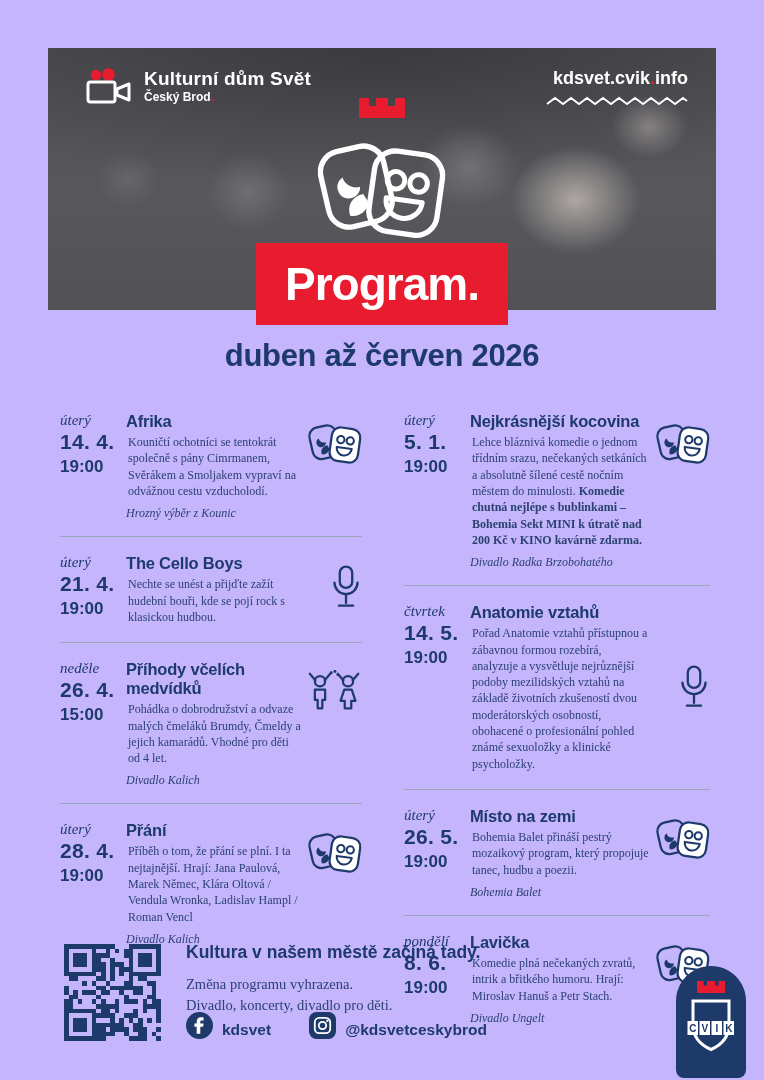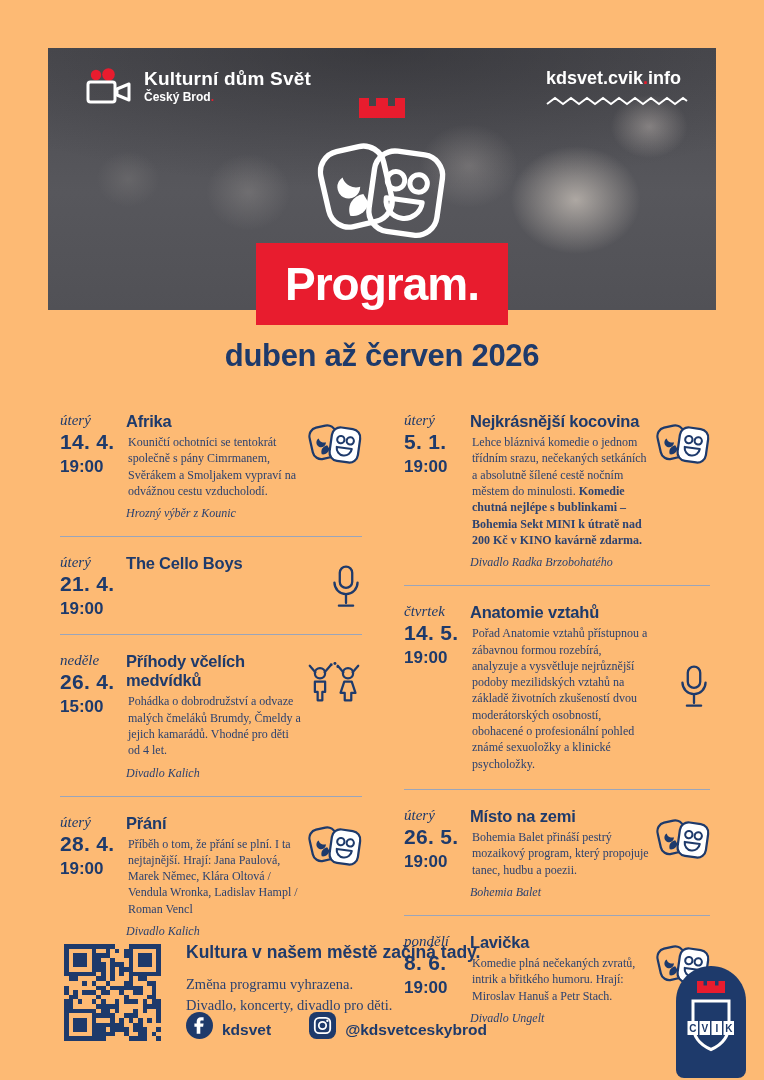--- a/index.html
+++ b/index.html
@@ -1,32 +1,32 @@
 <!DOCTYPE html>
 <html><head>
 <meta charset="utf-8">
 <style>
   html,body{margin:0;padding:0;background:#e8e8e8;}
-  .page{position:relative;width:764px;height:1080px;background:#fdba74;overflow:hidden;
+  .page{position:relative;width:764px;height:1080px;background:#c4b5fd;overflow:hidden;
         font-family:"Liberation Sans",sans-serif;margin:0 auto;}
 
   
   .hero{position:absolute;left:48px;top:48px;width:668px;height:262px;background:
     radial-gradient(90px 75px at 79% 58%, rgba(232,222,210,.60), rgba(232,222,210,0) 72%),
     radial-gradient(55px 45px at 90% 30%, rgba(215,205,198,.40), rgba(215,205,198,0) 70%),
     radial-gradient(70px 60px at 63% 45%, rgba(190,183,178,.30), rgba(190,183,178,0) 70%),
     radial-gradient(60px 55px at 30% 55%, rgba(175,170,166,.28), rgba(175,170,166,0) 70%),
     radial-gradient(45px 40px at 12% 50%, rgba(160,156,152,.22), rgba(160,156,152,0) 70%),
     radial-gradient(120% 90% at 50% 0%, rgba(28,28,32,.38), rgba(28,28,32,0) 60%),
     linear-gradient(180deg,#4c4c51 0%,#57575c 55%,#515156 100%);}
   .brand{position:absolute;left:38px;top:20px;display:flex;gap:12px;align-items:flex-start;color:#fff;}
   .brand-name{font-size:19px;font-weight:bold;letter-spacing:.2px;line-height:1.15;}
   .brand-city{font-size:12px;font-weight:bold;}
   .red-dot{color:#e81c2e;}
-  .site{position:absolute;right:28px;top:20px;color:#fff;font-weight:bold;font-size:18px;}
+  .site{position:absolute;right:28px;top:20px;text-align:right;color:#fff;font-weight:bold;font-size:18px;}
   .site-zig{display:block;margin-top:6px;}
   .hero-crown{position:absolute;left:50%;top:50px;transform:translateX(-50%);}
   .hero-masks{position:absolute;left:50%;top:90px;transform:translateX(-50%);color:#fff;--mask-fill:rgba(255,255,255,0);}
   .program-banner{position:absolute;left:50%;top:243px;transform:translateX(-50%);
     width:252px;height:82px;background:#e81c2e;color:#fff;display:flex;align-items:center;justify-content:center;
     font-size:46px;font-weight:bold;letter-spacing:-1px;z-index:5;}
   .page-title{position:absolute;left:0;top:338px;width:100%;text-align:center;margin:0;
     font-size:31px;font-weight:bold;color:#1e3a6b;letter-spacing:-.3px;}
 
   
@@ -161,20 +161,21 @@
       <hr class="divider">
 
       <div class="event">
         <div class="when">
           <div class="day">úterý</div>
           <div class="date">21. 4.</div>
           <div class="time">19:00</div>
         </div>
         <div class="info">
           <h3 class="etitle">The Cello Boys</h3>
+          <p class="desc"><span>Nechte se unést a přijďte zažít hudební bouři, kde se pojí rock s klasickou hudbou.</span></p>
 
         </div>
         <div class="eicon">
           <svg width="32" height="46" viewBox="0 0 36 50">
               <use href="#sym-mic"></use>
             </svg>
         </div>
       </div>
       <hr class="divider">
 

